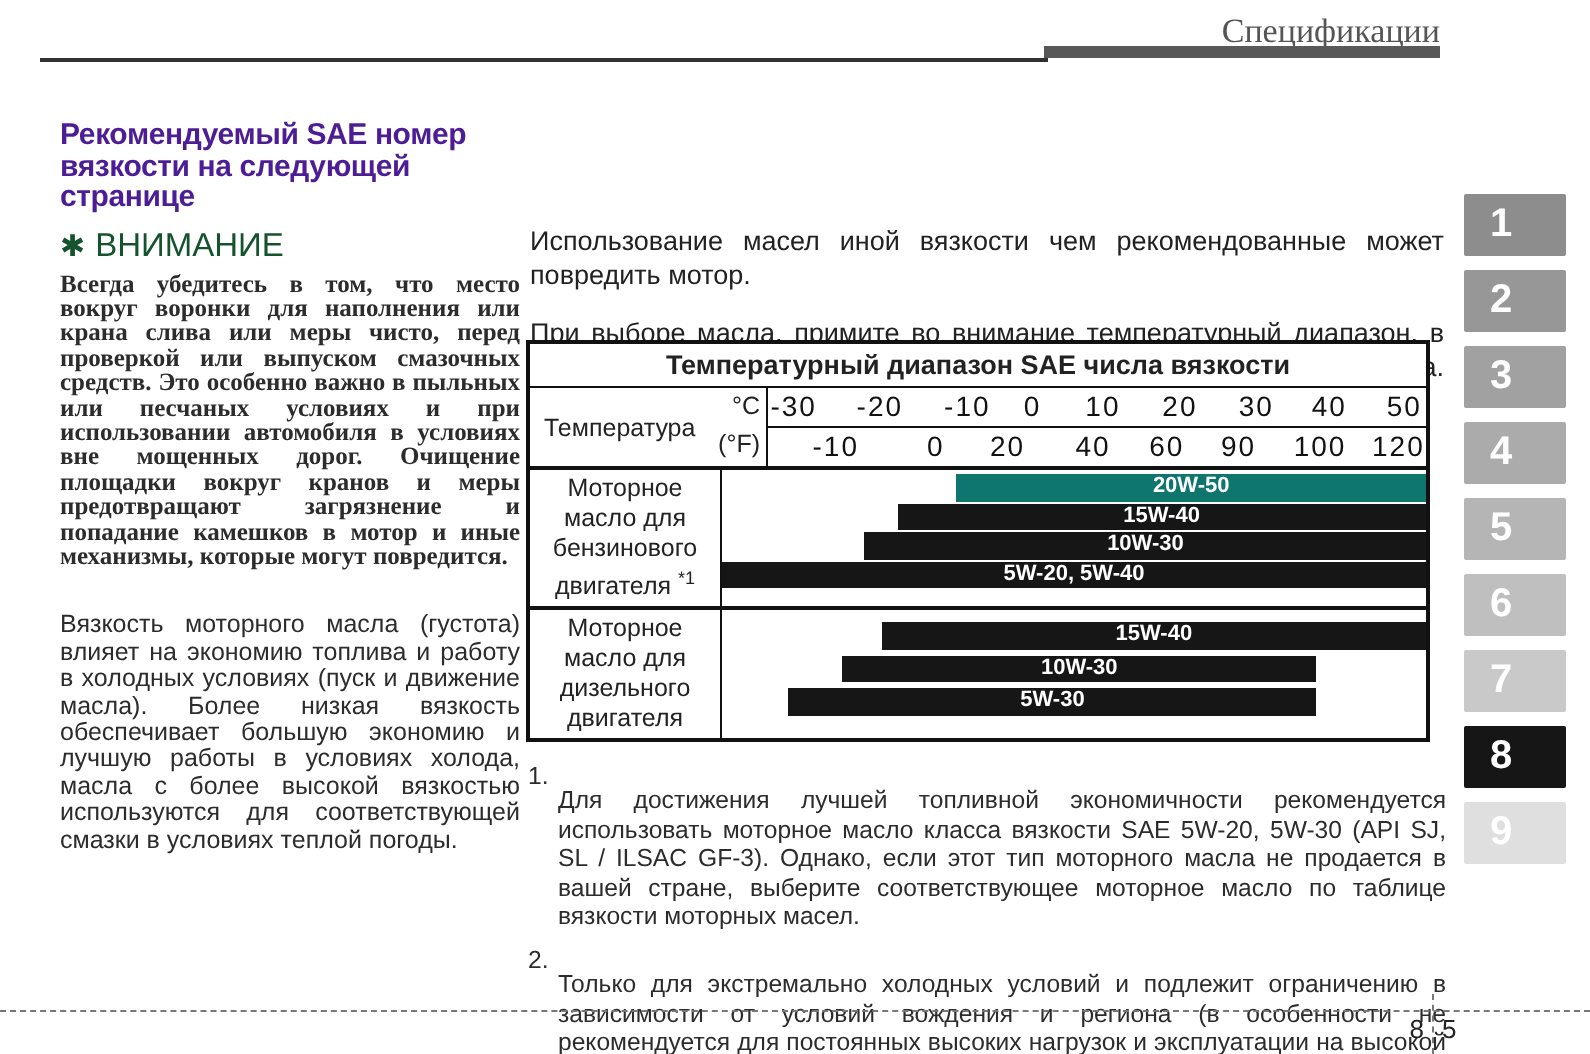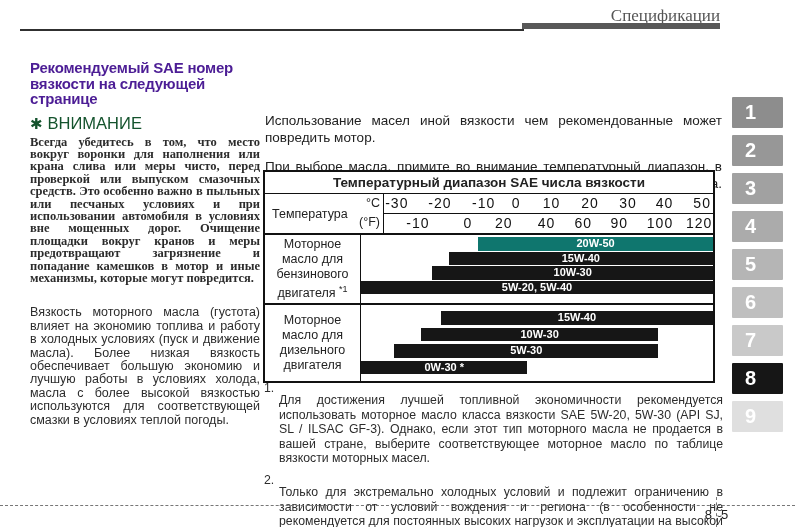--- a/index.html
+++ b/index.html
@@ -148,23 +148,20 @@
           <div class="bars-cell diesel">
             <div class="bar-row">
               <div class="bar" style="left: 22.7%; width: 77.3%; background: rgb(22, 22, 22);">15W-40</div>
             </div>
             <div class="bar-row">
               <div class="bar" style="left: 17%; width: 67.5%; background: rgb(22, 22, 22);">10W-30</div>
             </div>
             <div class="bar-row">
               <div class="bar" style="left: 9.4%; width: 75.1%; background: rgb(22, 22, 22);">5W-30</div>
             </div>
-            <div class="bar-row">
-              <div class="bar" style="left: 0%; width: 47.3%; background: rgb(22, 22, 22);">0W-30 *</div>
-            </div>
           </div>
         </div>
       </div>
   </div>
 
   <div class="footnotes">
       <div class="footnote">
         <span class="fn-num">1.</span>
         <span class="fn-text">Для достижения лучшей топливной экономичности рекомендуется использовать моторное масло класса вязкости SAE 5W-20, 5W-30 (API SJ, SL / ILSAC GF-3). Однако, если этот тип моторного масла не продается в вашей стране, выберите соответствующее моторное масло по таблице вязкости моторных масел.</span>
       </div>

